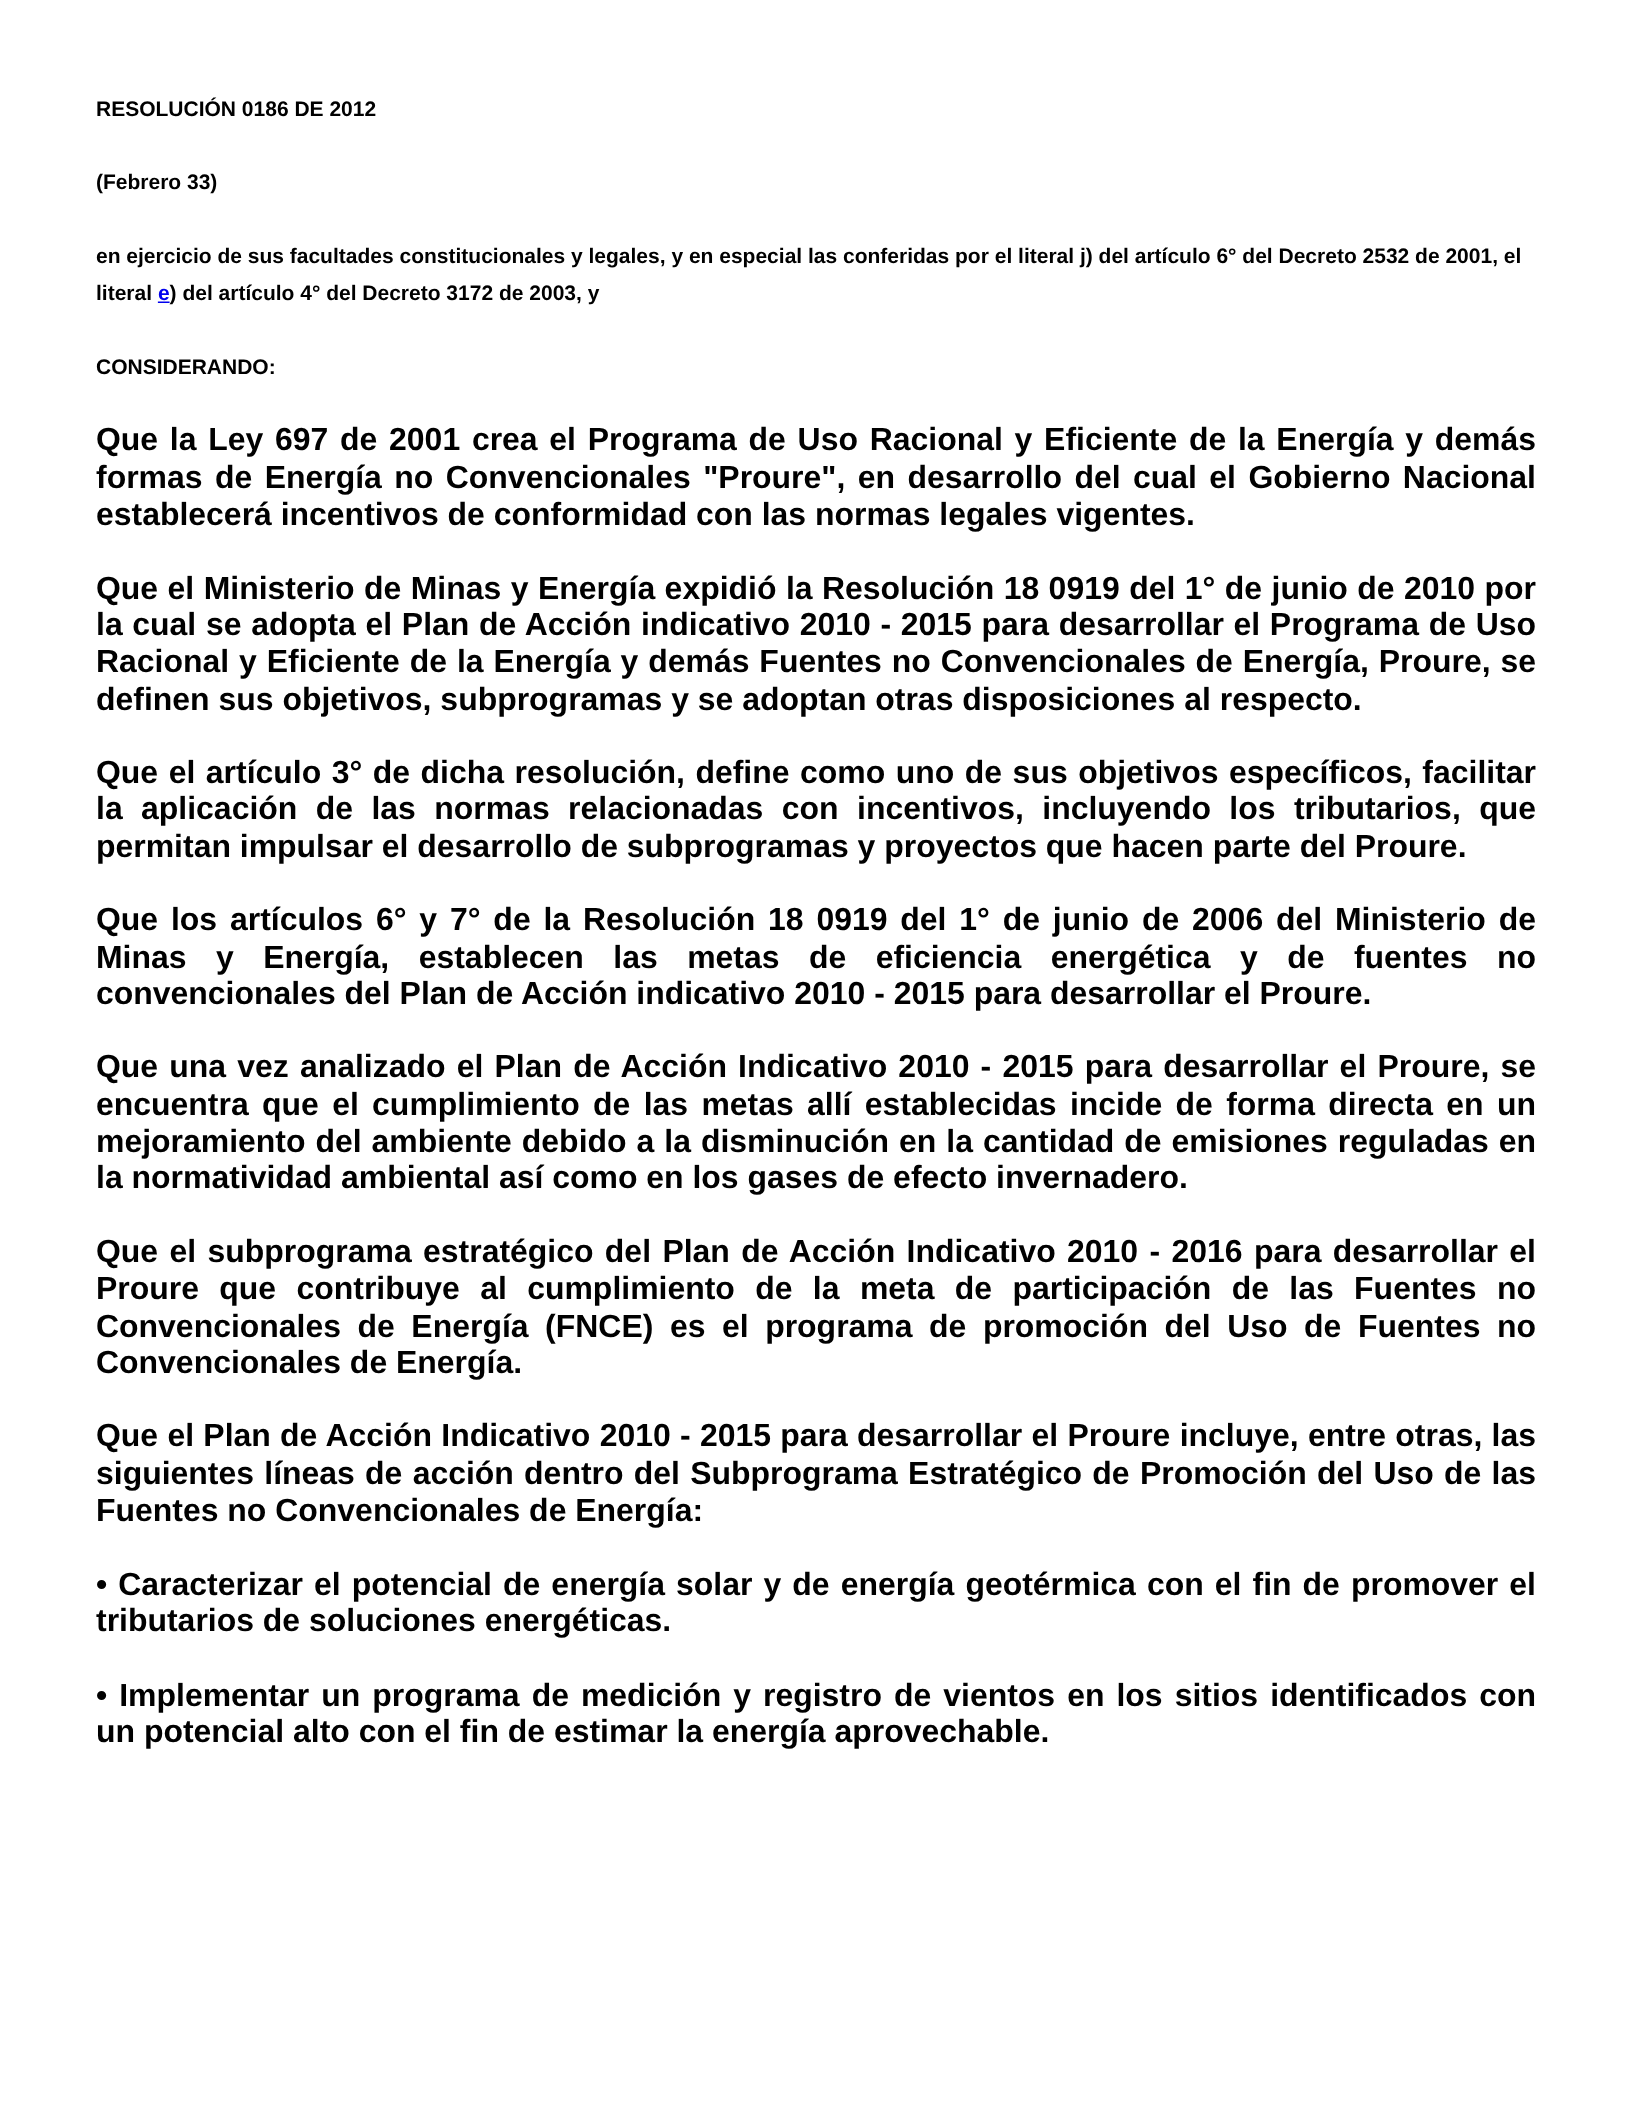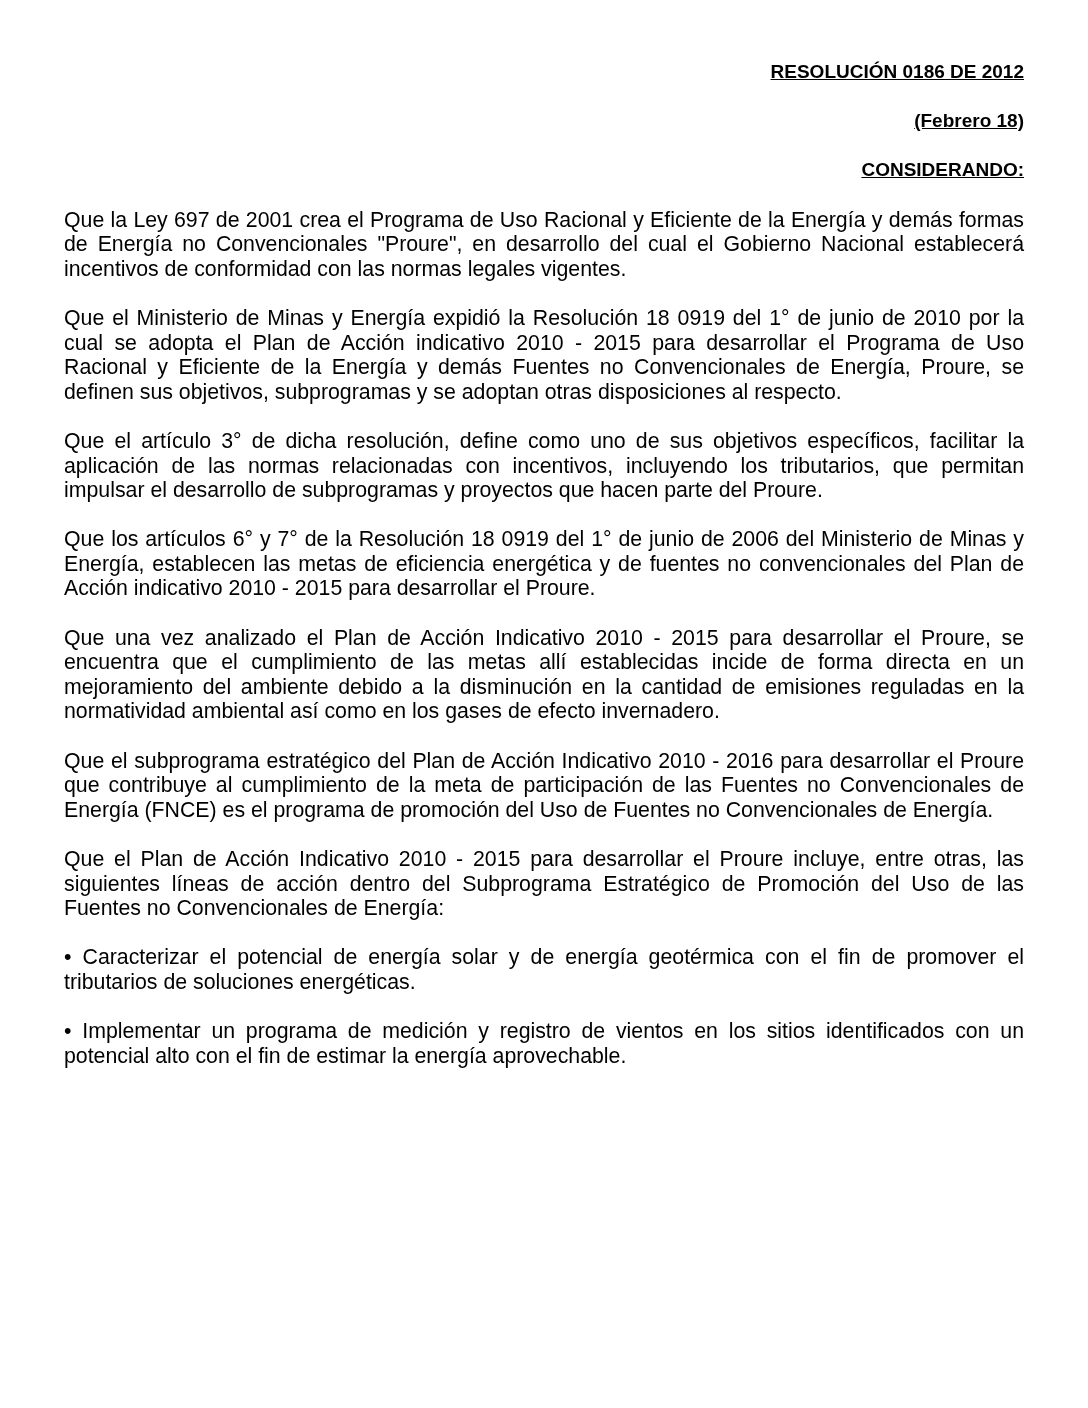--- a/index.html
+++ b/index.html
@@ -16,50 +16,51 @@
     width: 1088px;
     min-height: 1408px;
     padding: 60px 64px 40px 64px;
     font-family: "Liberation Sans", sans-serif;
     font-size: 21.3px;
     line-height: 24.6px;
     color: #000000;
   }
   .heading {
     font-weight: bold;
-    text-align: right;
-    font-size: 19px;
+    text-align: left;
+    font-size: 14px;
     line-height: 24.6px;
     margin: 0 0 24.6px 0;
-    text-decoration: underline;
   }
   .para {
     text-align: justify;
     margin: 0 0 24.6px 0;
+    font-weight: bold;
   }
   .para:last-child {
     margin-bottom: 0;
   }
   a.doc-link {
     color: #0000ee;
     text-decoration: underline;
     font-weight: bold;
   }
 </style>
 </head>
 <body>
 
 <div class="page">
 
   <h1 class="heading">RESOLUCIÓN 0186 DE 2012</h1>
 
-  <p class="heading">(Febrero 18)</p>
+  <p class="heading">(Febrero 33)</p>
 
 
 
+  <p class="heading"><span>en ejercicio de sus facultades constitucionales y legales, y en especial las conferidas por el literal j) del artículo 6° del Decreto 2532 de 2001, el literal </span><a href="#" class="doc-link">e</a><span>) del artículo 4° del Decreto 3172 de 2003, y</span></p>
 
   <p class="heading">CONSIDERANDO:</p>
 
   <p class="para">Que la Ley 697 de 2001 crea el Programa de Uso Racional y Eficiente de la Energía y demás formas de Energía no Convencionales "Proure", en desarrollo del cual el Gobierno Nacional establecerá incentivos de conformidad con las normas legales vigentes.</p>
 
   <p class="para">Que el Ministerio de Minas y Energía expidió la Resolución 18 0919 del 1° de junio de 2010 por la cual se adopta el Plan de Acción indicativo 2010 - 2015 para desarrollar el Programa de Uso Racional y Eficiente de la Energía y demás Fuentes no Convencionales de Energía, Proure, se definen sus objetivos, subprogramas y se adoptan otras disposiciones al respecto.</p>
 
   <p class="para">Que el artículo 3° de dicha resolución, define como uno de sus objetivos específicos, facilitar la aplicación de las normas relacionadas con incentivos, incluyendo los tributarios, que permitan impulsar el desarrollo de subprogramas y proyectos que hacen parte del Proure.</p>
 
   <p class="para">Que los artículos 6° y 7° de la Resolución 18 0919 del 1° de junio de 2006 del Ministerio de Minas y Energía, establecen las metas de eficiencia energética y de fuentes no convencionales del Plan de Acción indicativo 2010 - 2015 para desarrollar el Proure.</p>

